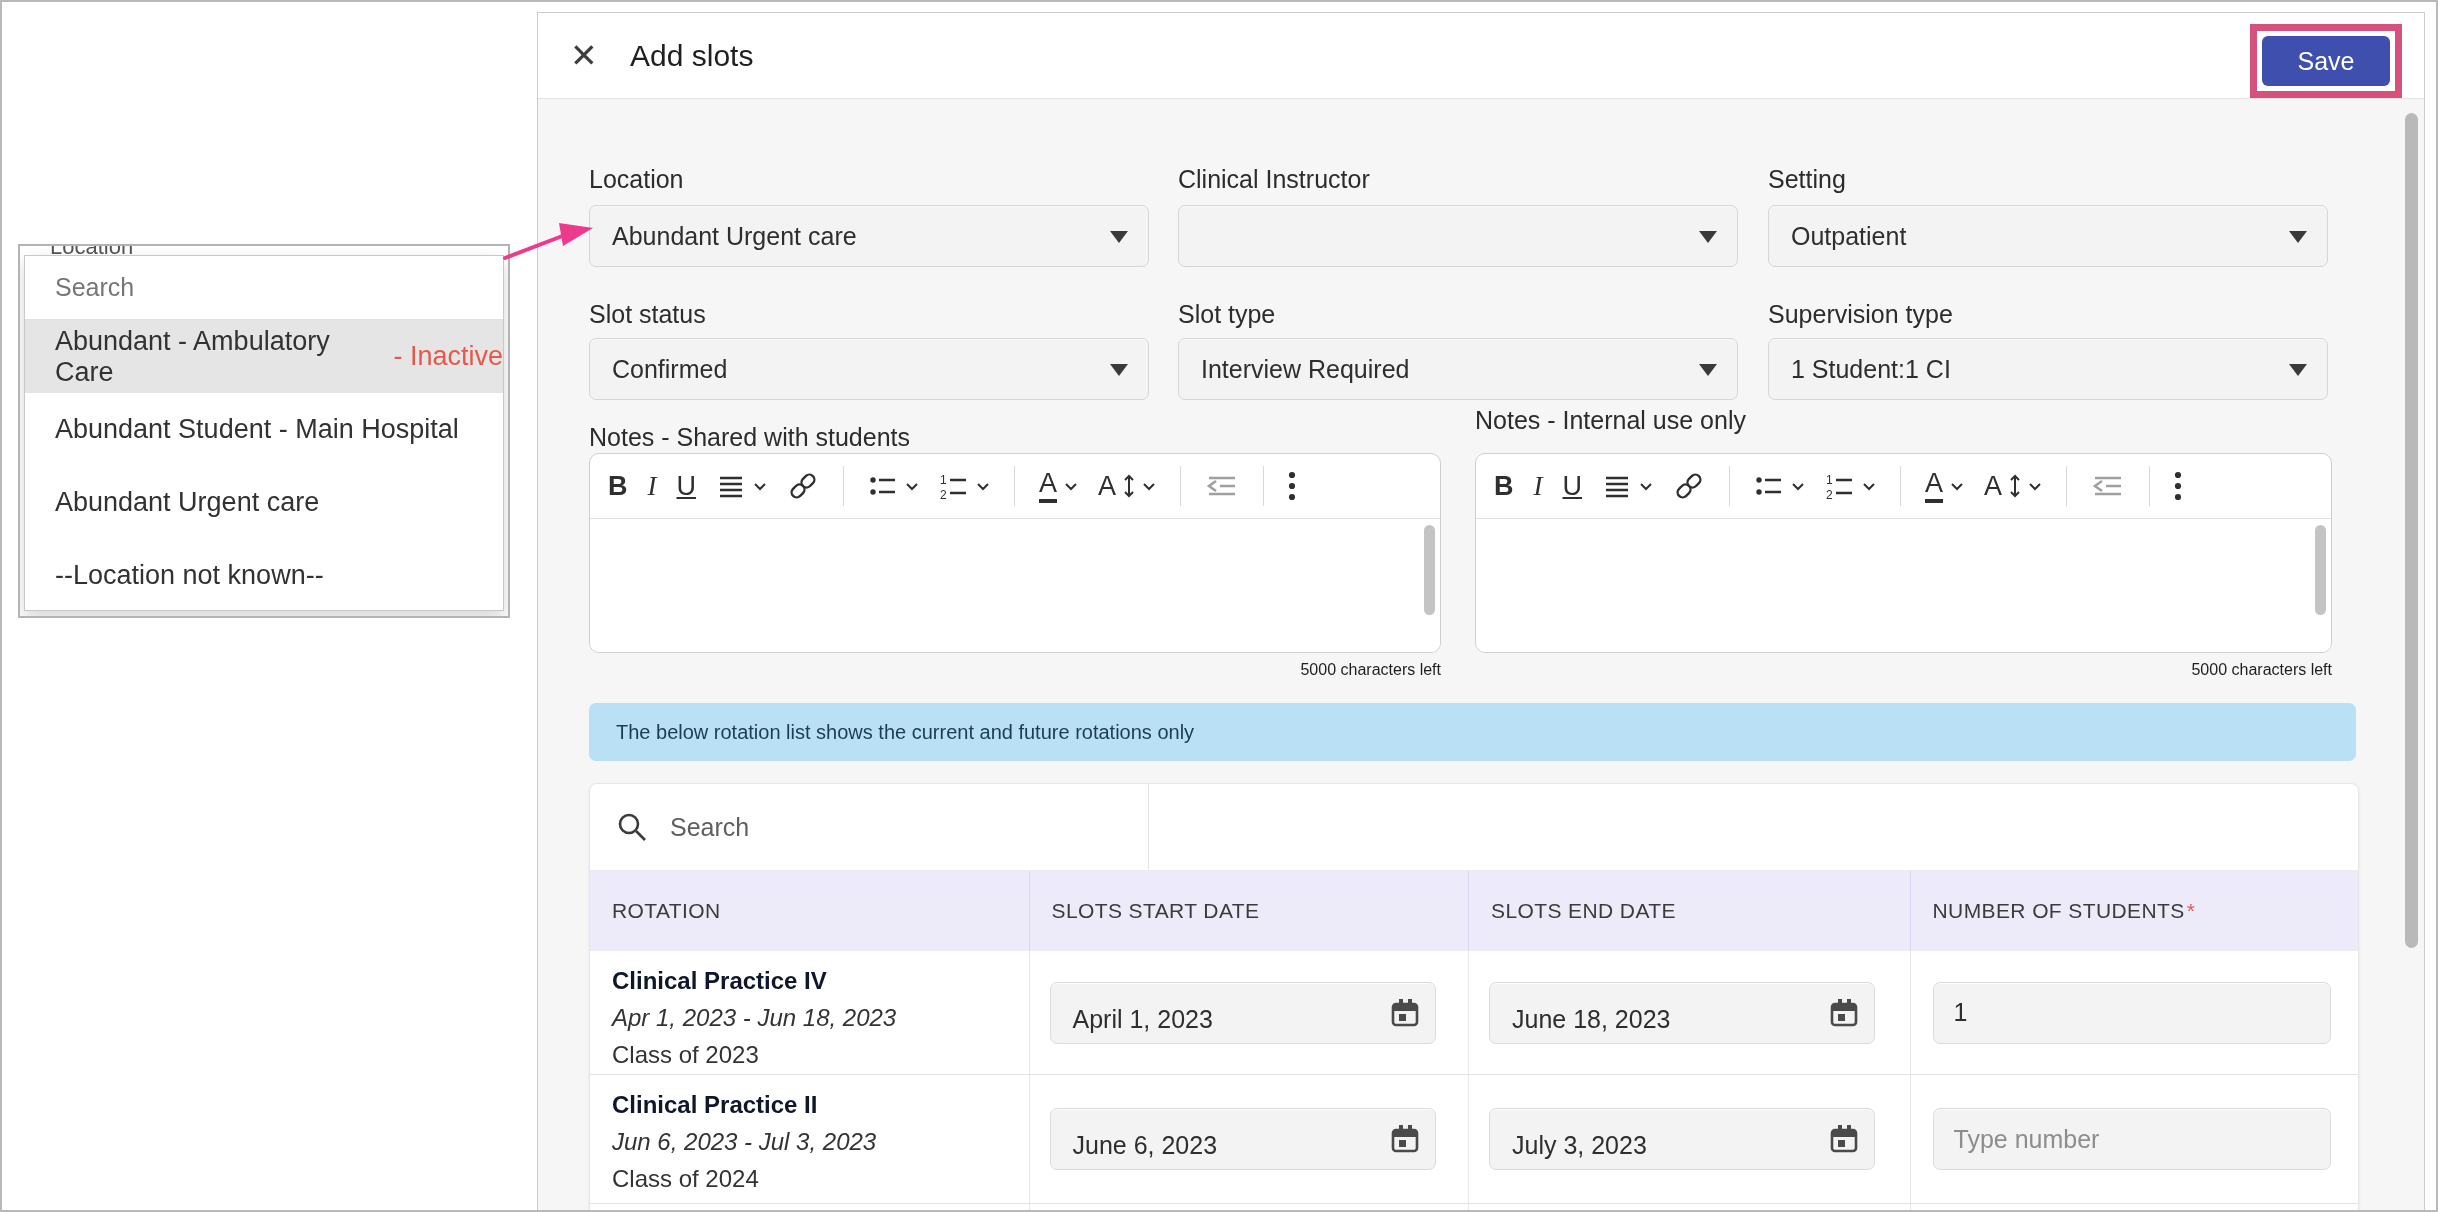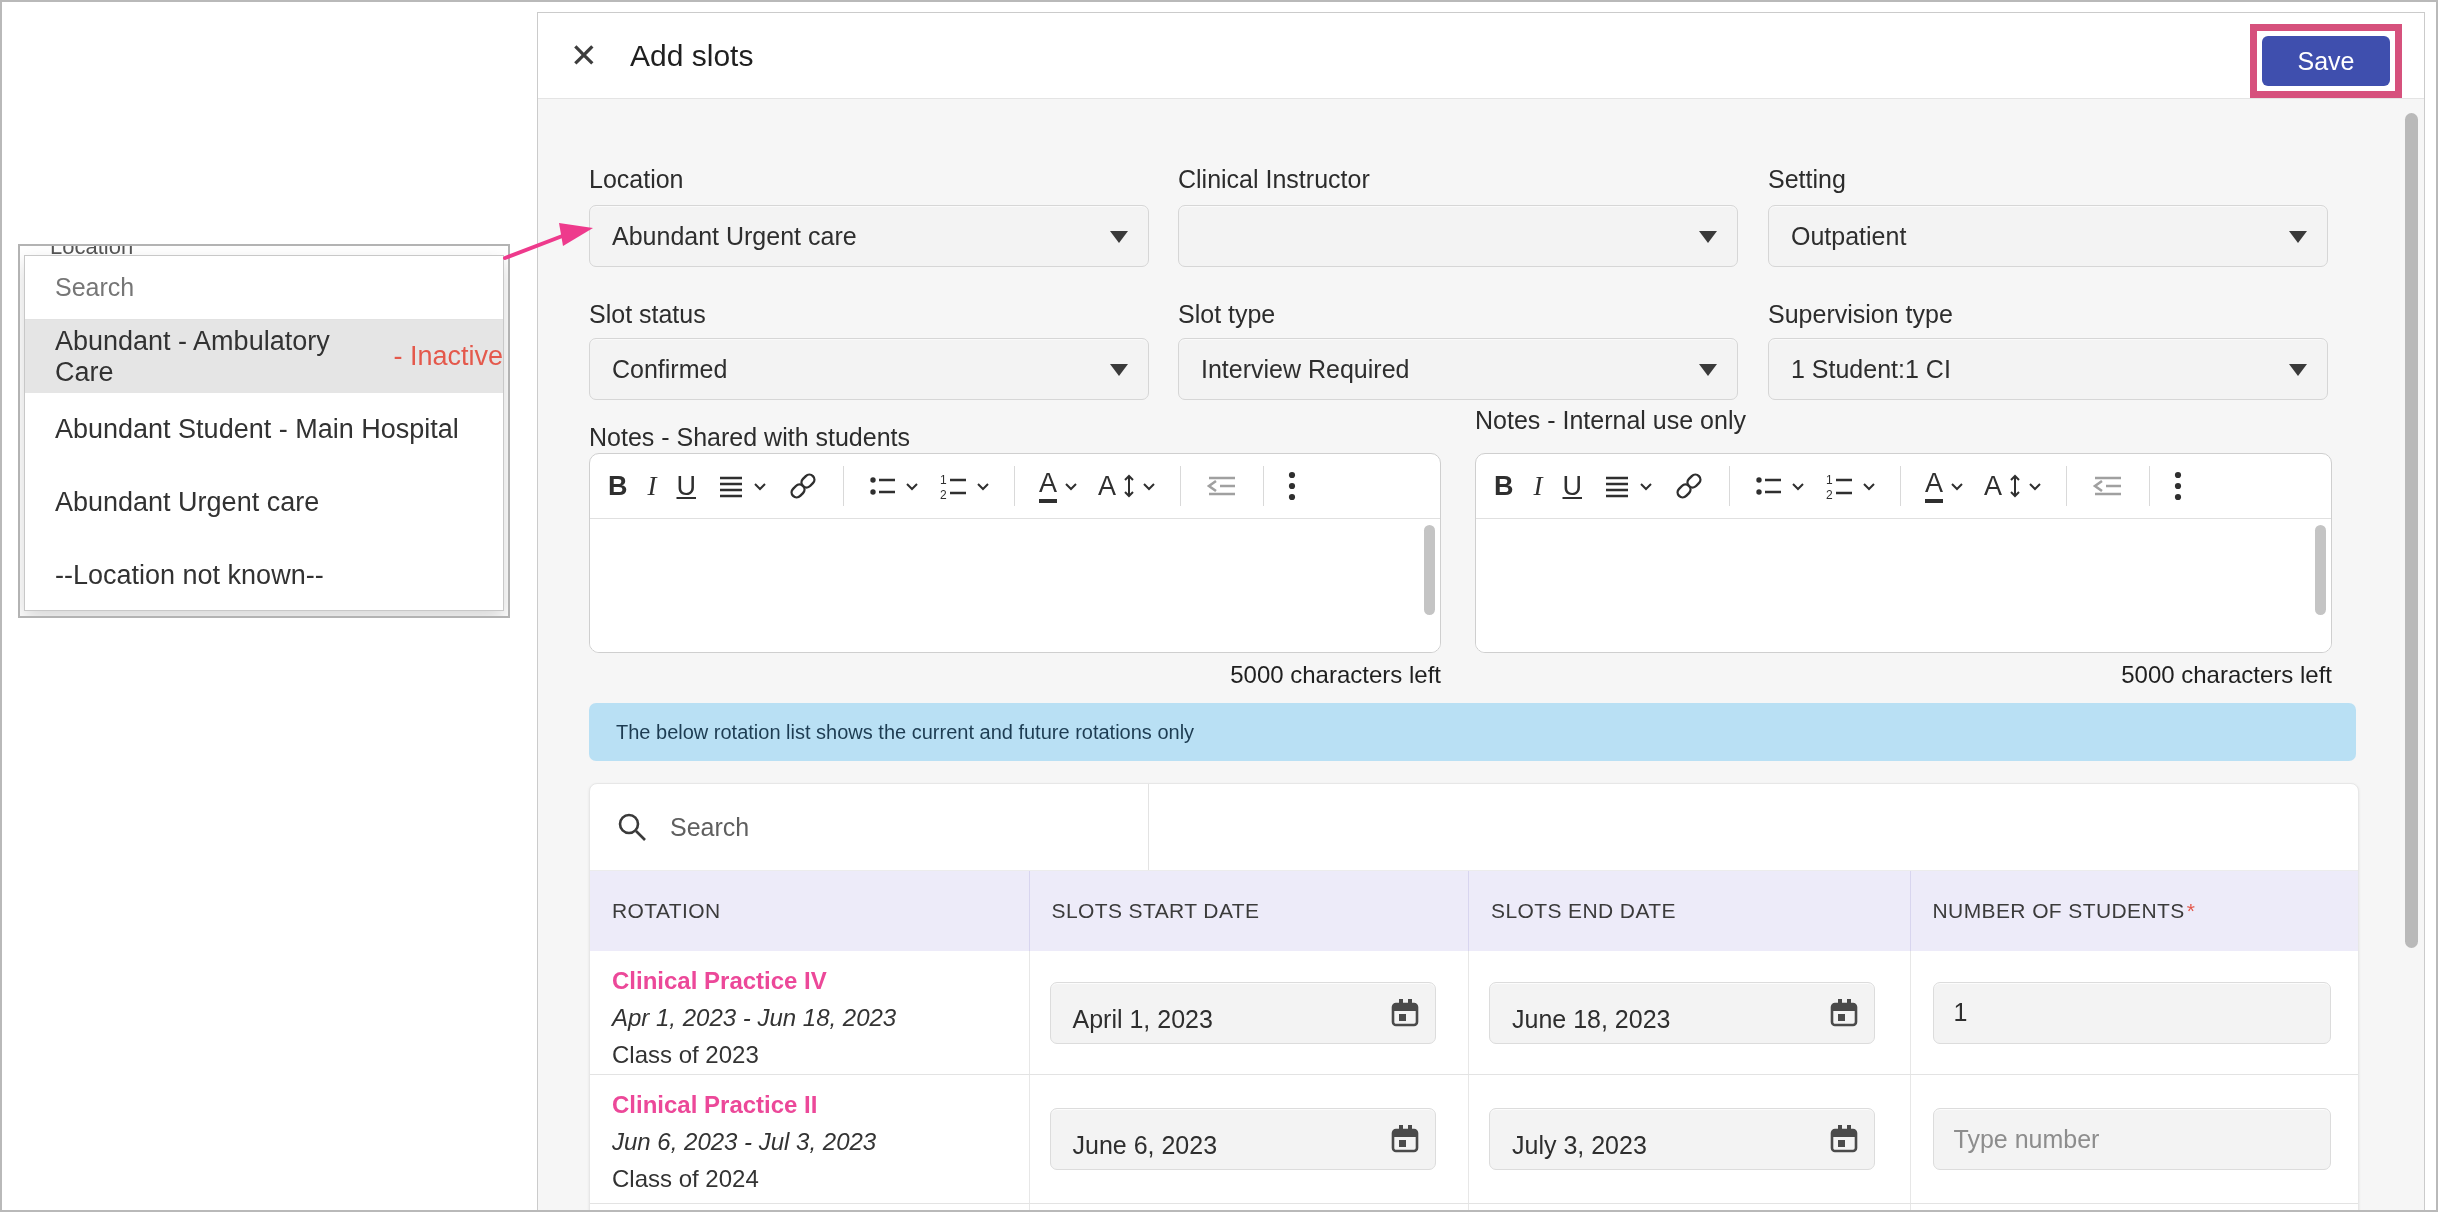--- a/index.html
+++ b/index.html
@@ -21,40 +21,40 @@
 
   
   .notes-box{position:absolute;top:440px;height:200px;background:#fff;border:1px solid #cfcfcf;border-radius:10px;box-sizing:border-box;overflow:hidden;}
   .toolbar{height:64px;border-bottom:1px solid #e0e0e0;display:flex;align-items:center;padding:0 18px;gap:20px;}
   .tb-btn{display:flex;align-items:center;gap:7px;cursor:pointer;}
   .tb-txt{font-size:27px;color:#2f2f2f;line-height:1;}
   .tb-serif{font-family:"Liberation Serif","DejaVu Serif",serif;}
   .tb-sep{width:1px;height:40px;background:#d9d9d9;margin:0 4px;}
   .editor{position:relative;height:134px;background:#fff;cursor:text;}
   .ed-thumb{position:absolute;right:5px;top:6px;width:11px;height:90px;background:#c4c4c4;border-radius:6px;}
-  .chars-left{position:absolute;top:648px;font-size:24px;color:#1f1f1f;text-align:right;}
+  .chars-left{position:absolute;top:648px;font-size:16px;color:#1f1f1f;text-align:right;}
 
   
   .banner{position:absolute;left:51px;top:690px;width:1767px;height:58px;background:var(--banner-bg,#b9e0f4);border-radius:7px;box-sizing:border-box;display:flex;align-items:center;padding-left:27px;font-size:20px;color:#1d3c52;}
 
   
   .card{position:absolute;left:51px;top:770px;width:1770px;height:432px;background:#fff;border:1px solid #e7e7e7;border-radius:8px 8px 0 0;box-sizing:border-box;box-shadow:0 1px 3px rgba(0,0,0,.08);overflow:hidden;}
   .search-row{height:86px;border-bottom:1px solid #ececec;display:flex;align-items:stretch;}
   .search-cell{width:532px;border-right:1px solid #e3e3e3;display:flex;align-items:center;padding-left:26px;gap:22px;cursor:text;}
   .search-ph{font-size:25px;color:#5f5f5f;}
   .thead{display:flex;height:80px;background:var(--header-lavender,#edebf9);}
   .th{box-sizing:border-box;display:flex;align-items:center;padding-left:22px;font-size:21px;letter-spacing:.4px;color:#3b3b3b;border-right:1px solid #d8d5ef;}
   .th:last-child{border-right:none;}
   .req{color:var(--inactive-red,#d9534f);margin-left:2px;font-size:21px;}
   .trow{display:flex;border-bottom:1px solid #e3e3e3;}
   .td{box-sizing:border-box;border-right:1px solid #e7e7e7;display:flex;align-items:center;}
   .td:last-child{border-right:none;}
   .c1{width:440px;}.c2{width:440px;}.c3{width:442px;}.c4{width:448px;}
   .rot-info{padding:16px 10px 16px 22px;display:flex;flex-direction:column;gap:9px;align-self:flex-start;}
-  .rot-name{font-size:24px;font-weight:700;color:#ec4899;}
+  .rot-name{font-size:24px;font-weight:700;color:#0f172a;}
   .rot-dates{font-size:24px;font-style:italic;color:#333;}
   .rot-class{font-size:24px;color:#333;}
   .date-input{width:386px;height:62px;margin-left:20px;background:#f3f3f3;border:1px solid #dcdcdc;border-radius:7px;box-sizing:border-box;display:flex;align-items:center;padding:13px 18px 0 22px;font-size:25px;color:#2e2e2e;position:relative;cursor:text;box-shadow:inset 0 1px 0 rgba(255,255,255,.7);}
   .date-input svg{position:absolute;right:16px;top:50%;transform:translateY(-50%);}
   .num-input{width:398px;height:62px;margin-left:22px;background:#f3f3f3;border:1px solid #dcdcdc;border-radius:7px;box-sizing:border-box;display:flex;align-items:center;padding-left:20px;font-size:25px;color:#2e2e2e;cursor:text;box-shadow:inset 0 1px 0 rgba(255,255,255,.7);}
   .placeholder{color:#8d8d8d;}
 
   
   .popover-frame{position:absolute;left:16px;top:242px;width:492px;height:374px;border:2px solid #b3b3b3;background:#fff;box-sizing:border-box;overflow:hidden;z-index:15;}
   .clipped-label{position:absolute;left:30px;top:-12px;font-size:22px;color:#555;}

